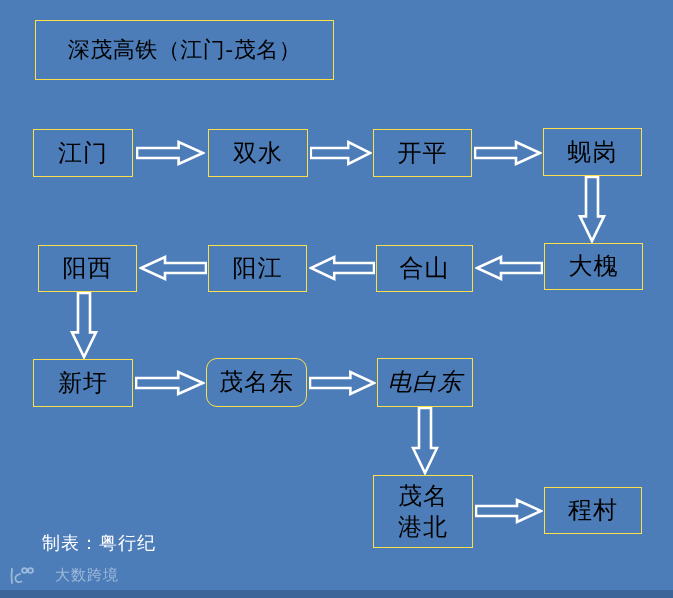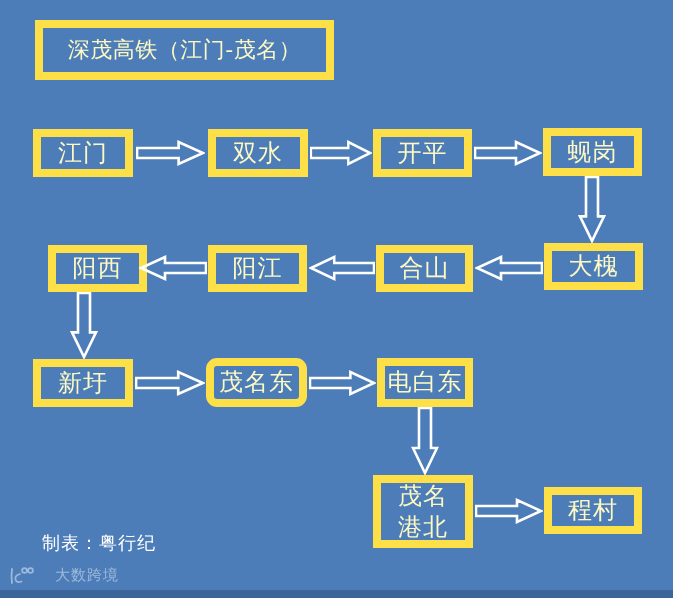--- a/index.html
+++ b/index.html
@@ -3,21 +3,21 @@
 <meta charset="utf-8">
 <style>
   html,body { margin:0; padding:0; }
   .canvas {
     position:relative; width:673px; height:598px;
     background:#4d7db8; overflow:hidden;
     font-family:"DejaVu Sans","Liberation Sans",sans-serif;
   }
   .box {
     position:absolute; box-sizing:border-box;
-    border:8px solid #fde047; color:#fef9c3;
+    border:1px solid #fde047; color:#000000;
     display:flex; align-items:center; justify-content:center;
     font-size:24px; letter-spacing:1px; line-height:1.2;
     text-align:center;
   }
   .title-box { font-size:22px; letter-spacing:0.5px; }
   .tall { flex-direction:column; line-height:31px; }
   .arrow { position:absolute; display:block; }
   .caption {
     position:absolute; left:42px; top:531px;
     color:#fff; font-size:18px; letter-spacing:1px;
@@ -40,25 +40,25 @@
   <div class="box title-box" style="left:35px;top:20px;width:299px;height:60px;">深茂高铁（江门-茂名）</div>
 
   <div class="box" style="left:33px;top:129px;width:100px;height:48px;">江门</div>
   <div class="box" style="left:208px;top:129px;width:100px;height:48px;">双水</div>
   <div class="box" style="left:373px;top:129px;width:99px;height:48px;">开平</div>
   <div class="box" style="left:543px;top:128px;width:99px;height:48px;">蚬岗</div>
 
   <div class="box" style="left:544px;top:243px;width:99px;height:47px;">大槐</div>
   <div class="box" style="left:376px;top:245px;width:97px;height:47px;">合山</div>
   <div class="box" style="left:208px;top:245px;width:99px;height:47px;">阳江</div>
-  <div class="box" style="left:48px;top:245px;width:99px;height:47px;">阳西</div>
+  <div class="box" style="left:38px;top:245px;width:99px;height:47px;">阳西</div>
 
   <div class="box" style="left:33px;top:359px;width:100px;height:48px;">新圩</div>
   <div class="box" style="left:206px;top:358px;width:101px;height:49px;border-radius:11px;">茂名东</div>
-  <div class="box" style="left:377px;top:358px;width:96px;height:49px;">电白东</div>
+  <div class="box" style="left:377px;top:358px;width:96px;height:49px;font-style:italic;">电白东</div>
 
   <div class="box tall" style="left:373px;top:475px;width:100px;height:73px;align-items:center;">
     <span>茂名</span>
     <span>港北</span>
   </div>
   <div class="box" style="left:544px;top:487px;width:98px;height:47px;">程村</div>
 
   <svg class="arrow" style="left:136px;top:140px" width="69" height="26" viewBox="0 0 68 26" preserveAspectRatio="none">
     <polygon points="1,8 42,8 42,2 66,13 42,24 42,18 1,18" fill="none" stroke="#fff" stroke-width="2.6"></polygon>
     </svg>

